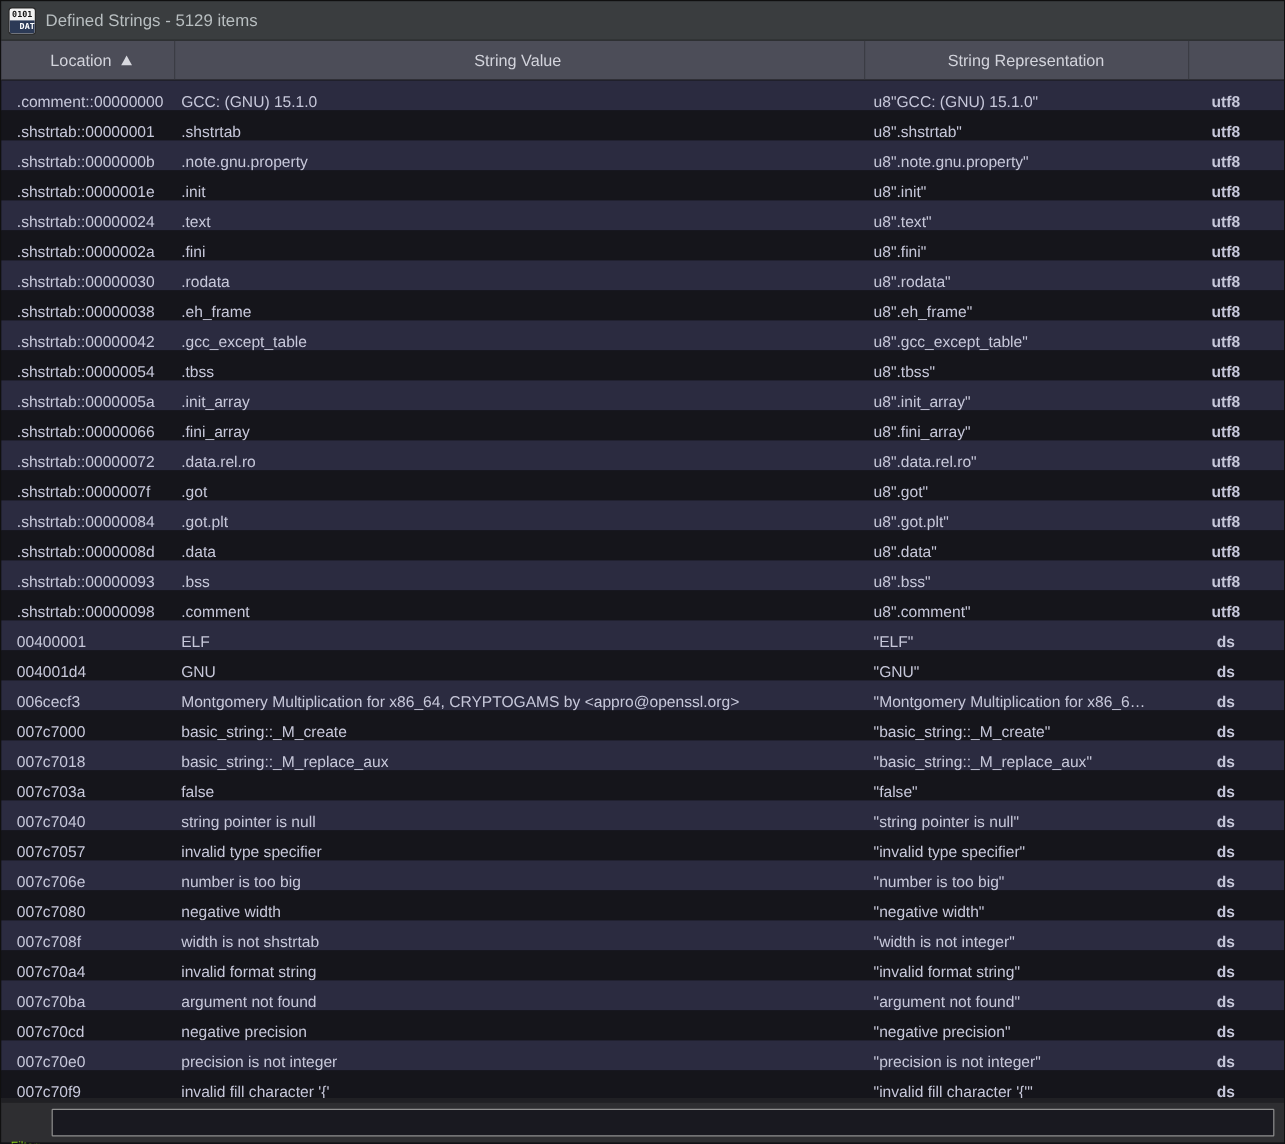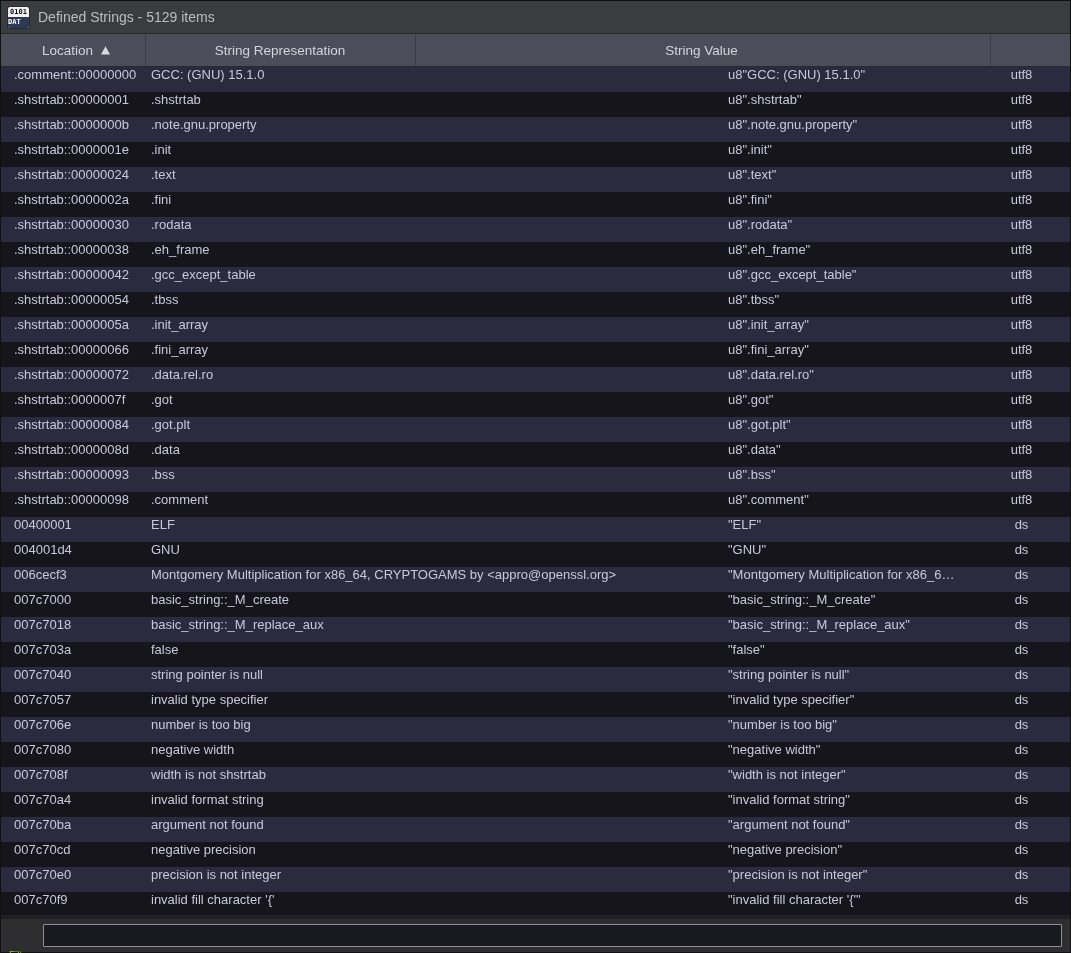--- a/index.html
+++ b/index.html
@@ -8,35 +8,35 @@
     --row-odd:#2b2b40; --row-even:#15151b; --row-text:#c7c8da;
     --filterbar-bg:#2e2e31; --input-bg:#191920; --input-border:#8f8f8f;
   }
   *{margin:0;padding:0;box-sizing:border-box;}
   html,body{width:1071px;height:953px;overflow:hidden;}
   body{font-family:"Liberation Sans",sans-serif;background:#15151b;}
   .window{width:1071px;height:953px;display:flex;flex-direction:column;border:1px solid #101010;background:var(--row-even);}
   .titlebar{height:33px;flex:0 0 33px;background:var(--titlebar-bg);display:flex;align-items:center;gap:9px;padding:0 7px;border-bottom:1px solid #26282a;}
   .title-icon{width:21px;height:21px;background:#f2f2f2;border-radius:2px;display:flex;flex-direction:column;overflow:hidden;flex:0 0 21px;font-family:"DejaVu Sans Mono",monospace;box-shadow:0 0 0 1px #2a2a2a;}
   .ti-top{flex:1;color:#131313;font-size:7px;line-height:10px;text-align:center;font-weight:bold;letter-spacing:0;}
-  .ti-bot{flex:1;background:#2c3a56;color:#ffffff;font-size:7px;line-height:11px;text-align:left;font-weight:bold;}
+  .ti-bot{flex:1;background:#2c3a56;color:#ffffff;font-size:7px;line-height:11px;text-align:right;font-weight:bold;}
   .title-text{color:var(--titlebar-text);font-size:14px;white-space:nowrap;}
   .thead{height:33px;flex:0 0 33px;background:var(--header-bg);display:flex;align-items:stretch;border-bottom:1px solid #2a2a30;}
   .th{display:flex;align-items:center;justify-content:center;gap:7px;color:var(--header-text);font-size:13.5px;border-right:1px solid var(--header-divider);overflow:hidden;white-space:nowrap;}
   .th:last-child{border-right:none;}
   .sort-icon{display:inline-block;flex:0 0 auto;}
   .tbody{flex:1;overflow:hidden;background:var(--row-even);}
-  .row{height:25px;display:flex;align-items:flex-start;font-size:13px;color:var(--row-text);}
+  .row{height:25px;display:flex;align-items:flex-end;font-size:13px;color:var(--row-text);}
   .row:nth-child(odd){background:var(--row-odd);}
   .row:nth-child(even){background:var(--row-even);}
   .cell{white-space:nowrap;overflow:hidden;text-overflow:ellipsis;flex:0 0 auto;}
   .col-loc{width:145px;padding-left:13px;padding-right:6px;}
   .col-val{width:575px;padding-left:5px;padding-right:8px;}
   .col-rep{width:270px;padding-left:7px;padding-right:8px;}
-  .col-cs{width:61px;text-align:center;}
+  .col-cs{width:61px;text-align:center;font-weight:bold;}
   .filterbar{height:37px;flex:0 0 37px;background:var(--filterbar-bg);border-top:4px solid #202024;display:flex;align-items:center;gap:9px;padding:0 8px;}
   .filter-label{color:#84cc16;font-size:10px;flex:0 0 auto;margin-top:39px;}
   .filter-input{flex:1;height:23px;background:var(--input-bg);border:1px solid var(--input-border);color:#d2d2d2;font-size:13px;padding:0 6px;outline:none;border-radius:1px;}
 </style>
 </head>
 <body>
 
 <div class="window">
 
   <div class="titlebar">
@@ -47,25 +47,25 @@
     <span class="title-text">Defined Strings - 5129 items</span>
   </div>
 
   <div class="thead">
     <div class="th col-loc">
       <span>Location</span>
       <svg class="sort-icon" width="11" height="11" viewBox="0 0 11 11">
           <path d="M5.5 1.2 L10 9.4 L1 9.4 Z" fill="#d8d9df"></path>
         </svg>
     </div>
+    <div class="th col-val">
+      <span>String Value</span>
+    </div>
     <div class="th col-rep">
       <span>String Representation</span>
-    </div>
-    <div class="th col-val">
-      <span>String Value</span>
     </div>
     <div class="th col-cs">
       <span></span>
     </div>
   </div>
 
   <div class="tbody">
       <div class="row">
         <div class="cell col-loc">.comment::00000000</div>
         <div class="cell col-val">GCC: (GNU) 15.1.0</div>

